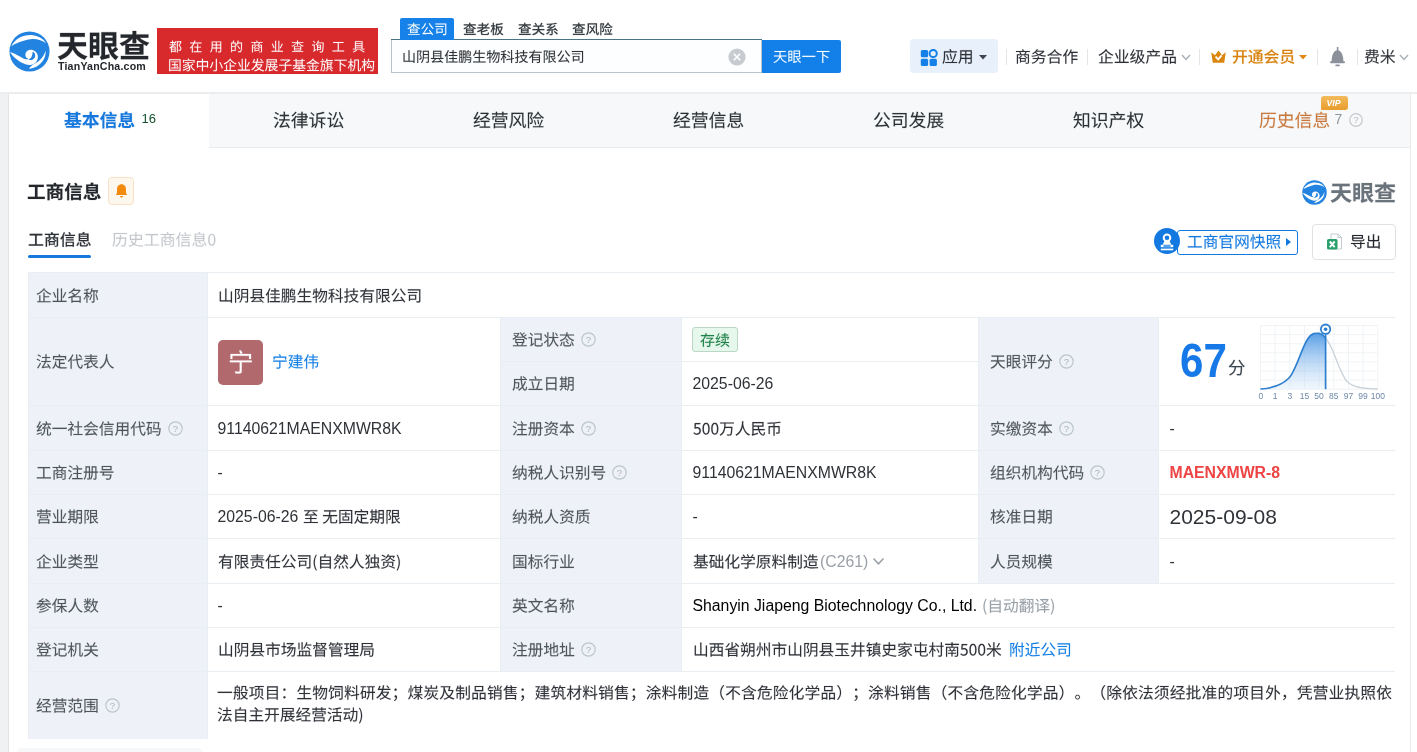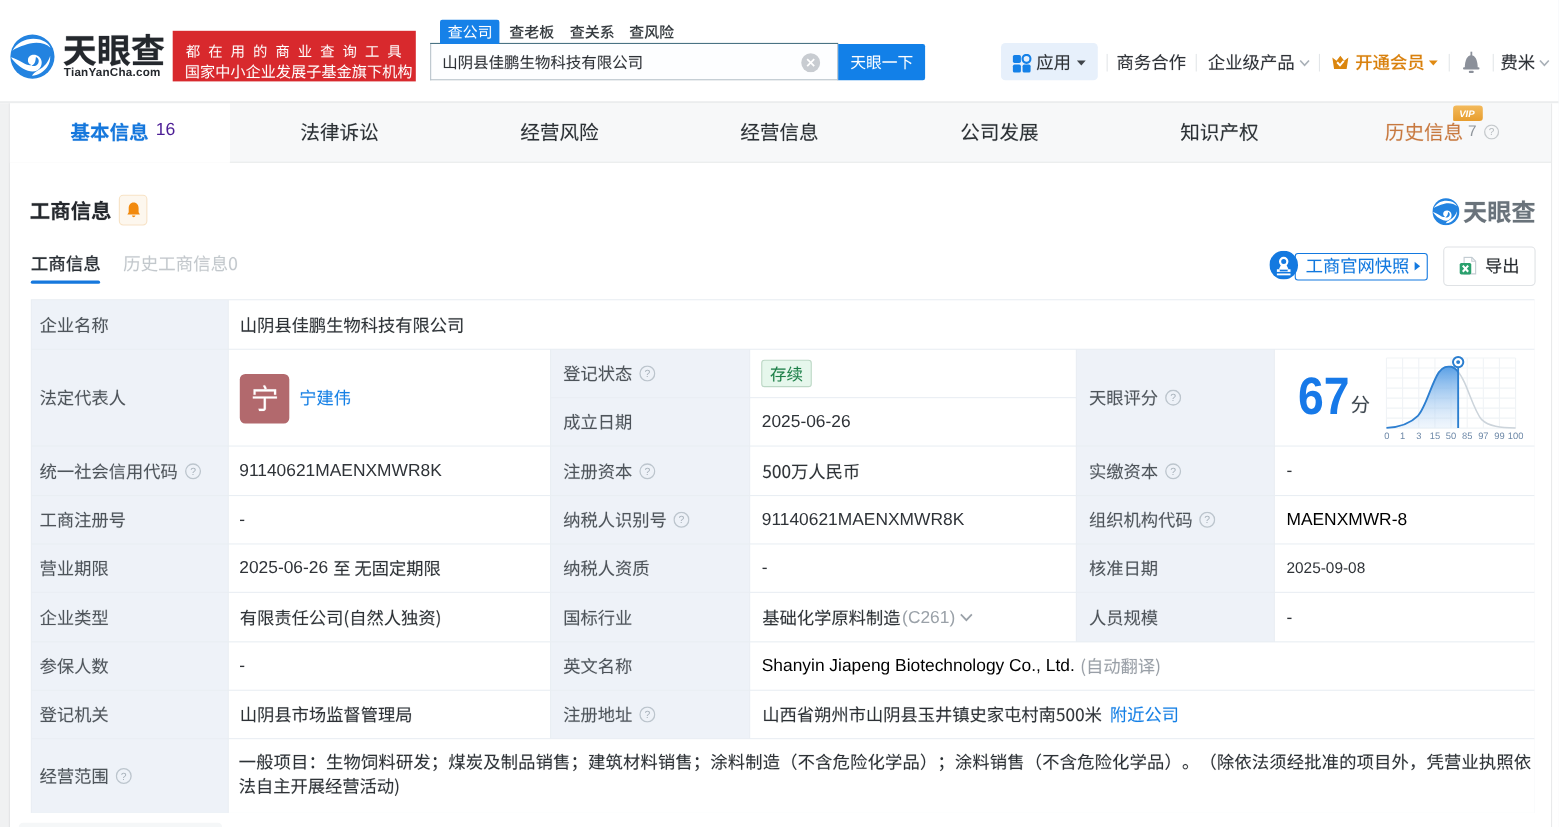--- a/index.html
+++ b/index.html
@@ -422,21 +422,21 @@
 <div class="a" style="left:9px;top:94px;width:1401px;height:54px;background:#f7f8f9;border-bottom:1px solid #e9ebec;box-sizing:border-box"></div>
 <div class="a" style="left:9px;top:94px;width:200px;height:54px;background:#fff"></div>
 <svg class="a" style="left:63.5px;top:108.0px;" width="74" height="24">
     <g fill="#1678dd" stroke="#1678dd" stroke-width="7" transform="translate(0,18.76) scale(0.01780,-0.01780)">
       <use href="#b57fa" x="0"></use>
       <use href="#b672c" x="1000"></use>
       <use href="#b4fe1" x="2000"></use>
       <use href="#b606f" x="3000"></use>
     </g>
   </svg>
-<div class="a" style="left:141.5px;top:109px;height:19px;line-height:19px;font-size:16px;color:#4c1d95;font-weight:normal; white-space:nowrap">16</div>
+<div class="a" style="left:141.5px;top:109px;height:19px;line-height:19px;font-size:13px;color:#14532d;font-weight:normal; white-space:nowrap">16</div>
 <svg class="a" style="left:273.4px;top:108.0px;" width="74" height="24">
     <g fill="#2c3136" stroke="#2c3136" stroke-width="7" transform="translate(0,18.76) scale(0.01780,-0.01780)">
       <use href="#r6cd5" x="0"></use>
       <use href="#r5f8b" x="1000"></use>
       <use href="#r8bc9" x="2000"></use>
       <use href="#r8bbc" x="3000"></use>
     </g>
   </svg>
 <svg class="a" style="left:473.4px;top:108.0px;" width="74" height="24">
     <g fill="#2c3136" stroke="#2c3136" stroke-width="7" transform="translate(0,18.76) scale(0.01780,-0.01780)">
@@ -927,34 +927,34 @@
       <use href="#r0030" x="1110"></use>
       <use href="#r4e07" x="1665"></use>
       <use href="#r4eba" x="2665"></use>
       <use href="#r6c11" x="3665"></use>
       <use href="#r5e01" x="4665"></use>
     </g>
   </svg>
 <div class="a" style="left:1169.5px;top:416.5px;height:23px;line-height:23px;font-size:15.8px;color:#2f3338;font-weight:normal; white-space:nowrap">-</div>
 <div class="a" style="left:217.5px;top:461px;height:23px;line-height:23px;font-size:15.8px;color:#2f3338;font-weight:normal; white-space:nowrap">-</div>
 <div class="a" style="left:692.5px;top:461px;height:23px;line-height:23px;font-size:15.8px;color:#2f3338;font-weight:normal; white-space:nowrap">91140621MAENXMWR8K</div>
-<div class="a" style="left:1169.5px;top:461px;height:23px;line-height:23px;font-size:15.8px;color:#000000;font-weight:normal; white-space:nowrap">MAENXMWR-8</div>
+<div class="a" style="left:1169.5px;top:461px;height:23px;line-height:23px;font-size:15.8px;color:#ef4444;font-weight:bold; white-space:nowrap">MAENXMWR-8</div>
 <div class="a" style="left:217.5px;top:505px;height:23px;line-height:23px;font-size:15.8px;color:#2f3338;font-weight:normal; white-space:nowrap">2025-06-26</div>
 <svg class="a" style="left:303.3px;top:506.0px;" width="100" height="21">
     <g fill="#2f3338" stroke="#2f3338" stroke-width="7" transform="translate(0,16.47) scale(0.01570,-0.01570)">
       <use href="#r81f3" x="0"></use>
       <use href="#r65e0" x="1224"></use>
       <use href="#r56fa" x="2224"></use>
       <use href="#r5b9a" x="3224"></use>
       <use href="#r671f" x="4224"></use>
       <use href="#r9650" x="5224"></use>
     </g>
   </svg>
 <div class="a" style="left:692.5px;top:505px;height:23px;line-height:23px;font-size:15.8px;color:#2f3338;font-weight:normal; white-space:nowrap">-</div>
-<div class="a" style="left:1169.5px;top:505px;height:23px;line-height:23px;font-size:14px;color:#2f3338;font-weight:normal; white-space:nowrap">2025-09-08</div>
+<div class="a" style="left:1169.5px;top:505px;height:23px;line-height:23px;font-size:21px;color:#2f3338;font-weight:normal; white-space:nowrap">2025-09-08</div>
 <svg class="a" style="left:217.5px;top:550.5px;" width="186" height="21">
     <g fill="#2f3338" stroke="#2f3338" stroke-width="7" transform="translate(0,16.47) scale(0.01570,-0.01570)">
       <use href="#r6709" x="0"></use>
       <use href="#r9650" x="1000"></use>
       <use href="#r8d23" x="2000"></use>
       <use href="#r4efb" x="3000"></use>
       <use href="#r516c" x="4000"></use>
       <use href="#r53f8" x="5000"></use>
       <use href="#r0028" x="6000"></use>
       <use href="#r81ea" x="6338"></use>

